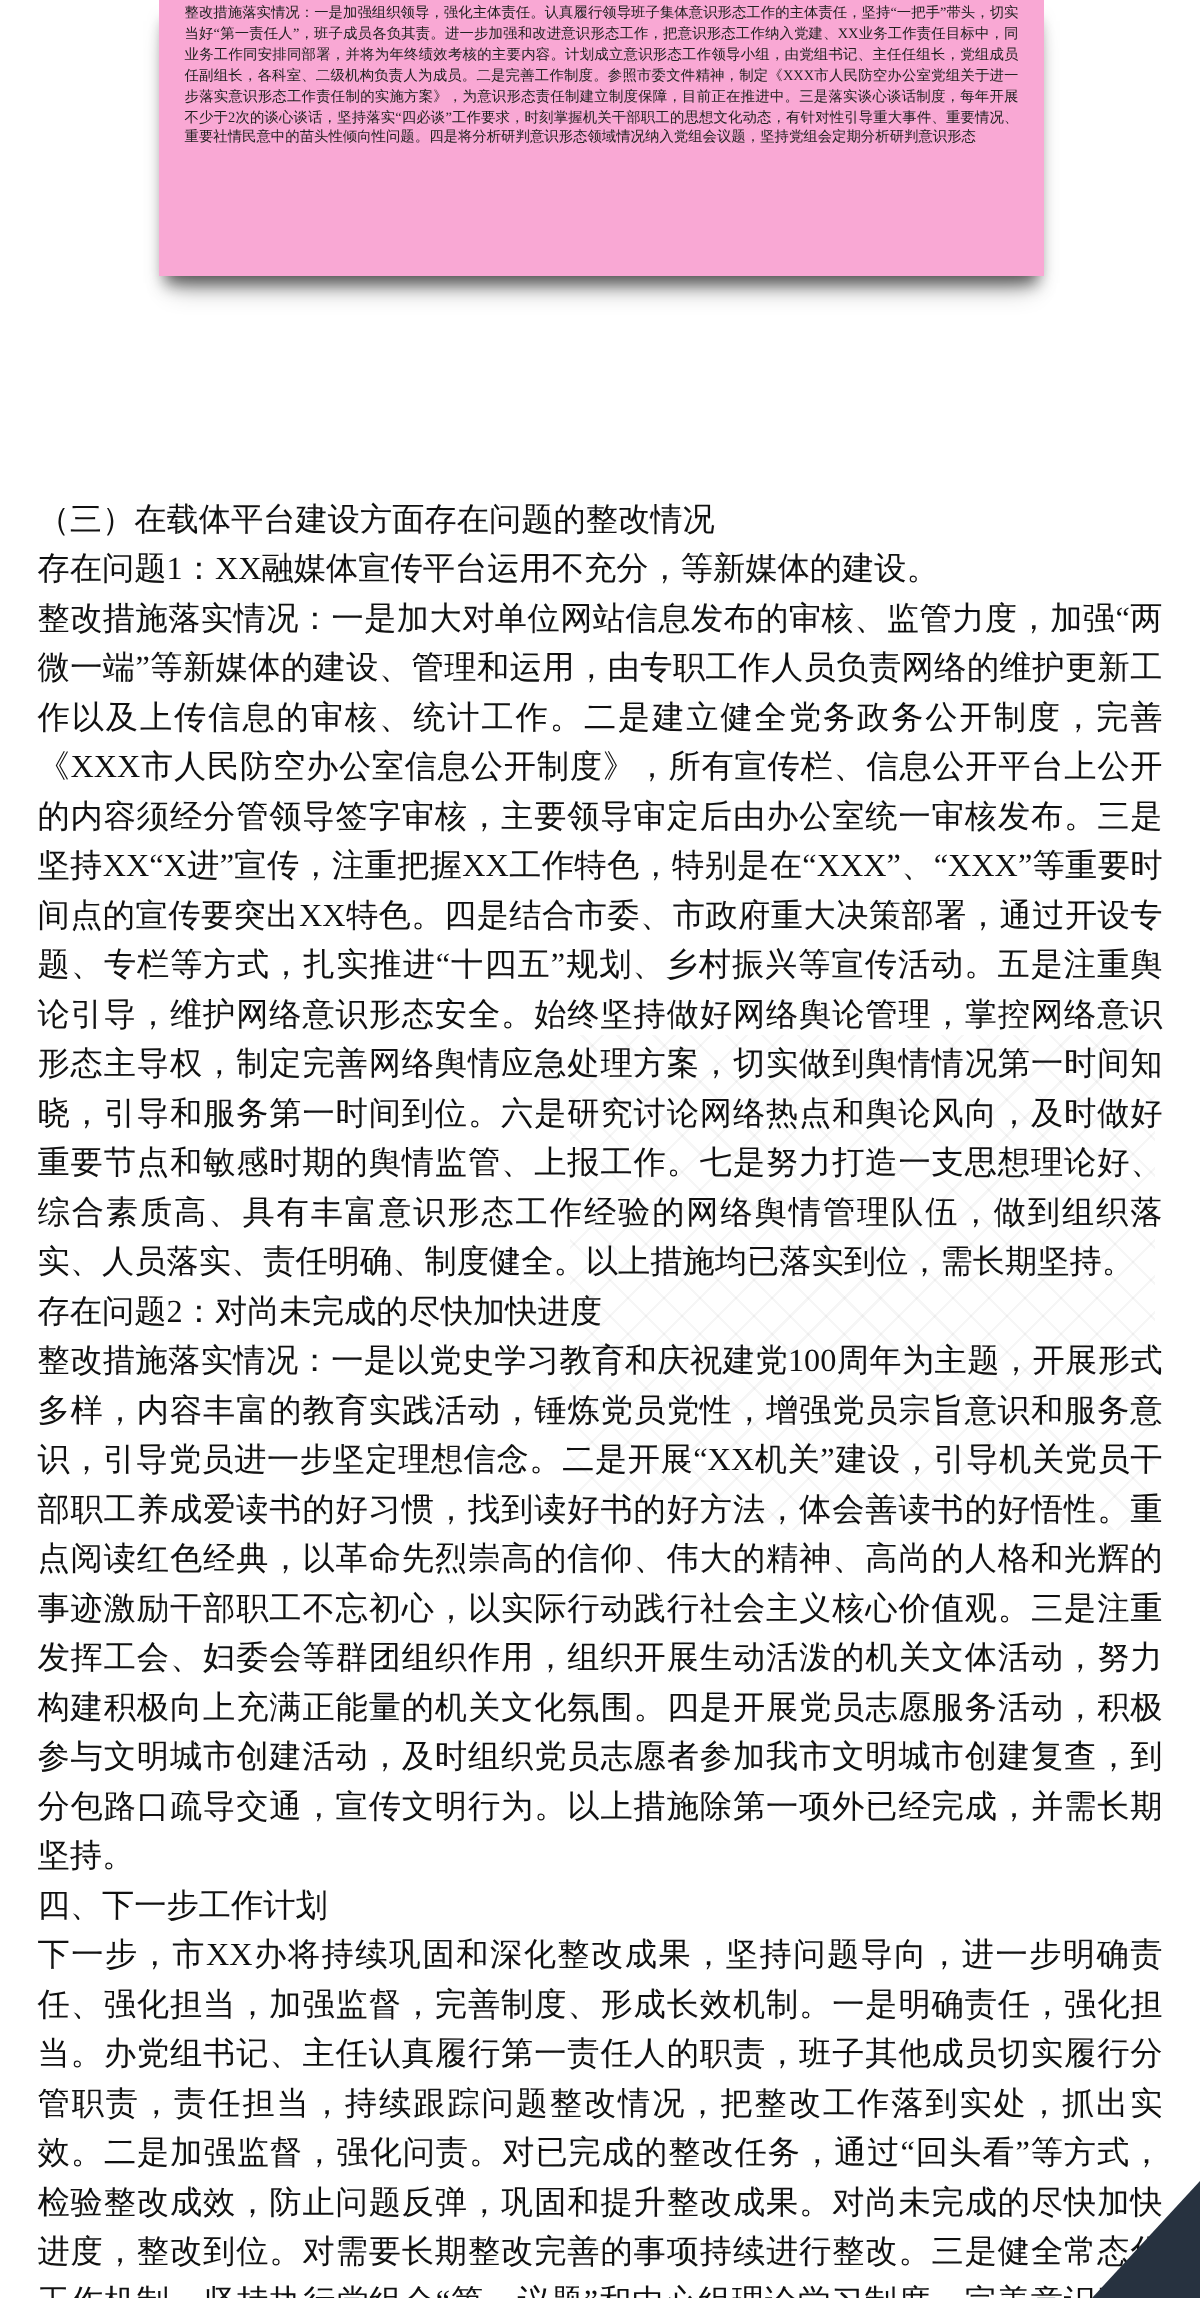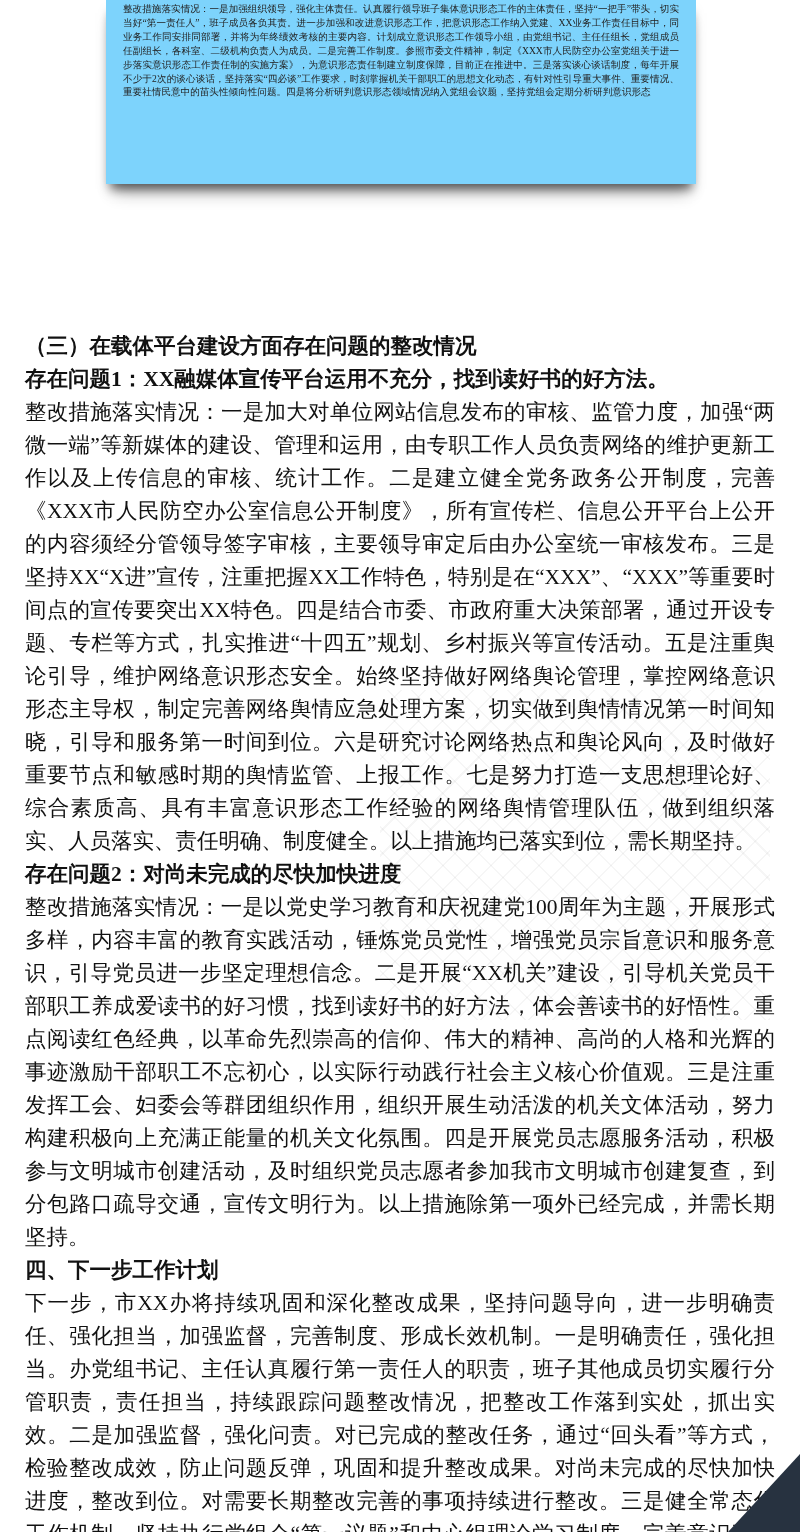--- a/index.html
+++ b/index.html
@@ -11,21 +11,21 @@
     color:#1a1a1a;
   }
   .page { position:absolute; inset:0; background:#ffffff; }
 
   
   .preview {
     position:absolute; left:106px; top:0;
     width:590px; height:184px;
     padding:2px 17px 6px 17px;
     overflow:hidden;
-    background:#7dd3fc;
+    background:#f9a8d4;
     box-shadow:0 9px 10px -4px rgba(0,0,0,0.55), 0 16px 16px -8px rgba(0,0,0,0.30);
   }
   .preview-text {
     font-size:9.6px;
     line-height:13.9px;
     text-align:justify;
     color:#222222;
   }
 
   
@@ -39,21 +39,21 @@
 
   
   .content {
     position:absolute; left:25px; top:330px; width:750px;
     font-size:21.5px;
     line-height:33px;
     text-align:justify;
     color:#111111;
   }
   .content p { margin:0; }
-  .content p.bold { font-weight:700; }
+  .content p.bold { font-weight:400; }
 
   
   .corner-fold {
     position:absolute; right:0; bottom:0;
     width:0; height:0;
     border-left:72px solid transparent;
     border-bottom:78px solid #273240;
   }
 </style>
 </head>
@@ -62,21 +62,21 @@
 <div class="page">
 
   <div class="preview">
     <p class="preview-text">整改措施落实情况：一是加强组织领导，强化主体责任。认真履行领导班子集体意识形态工作的主体责任，坚持“一把手”带头，切实当好“第一责任人”，班子成员各负其责。进一步加强和改进意识形态工作，把意识形态工作纳入党建、XX业务工作责任目标中，同业务工作同安排同部署，并将为年终绩效考核的主要内容。计划成立意识形态工作领导小组，由党组书记、主任任组长，党组成员任副组长，各科室、二级机构负责人为成员。二是完善工作制度。参照市委文件精神，制定《XXX市人民防空办公室党组关于进一步落实意识形态工作责任制的实施方案》，为意识形态责任制建立制度保障，目前正在推进中。三是落实谈心谈话制度，每年开展不少于2次的谈心谈话，坚持落实“四必谈”工作要求，时刻掌握机关干部职工的思想文化动态，有针对性引导重大事件、重要情况、重要社情民意中的苗头性倾向性问题。四是将分析研判意识形态领域情况纳入党组会议题，坚持党组会定期分析研判意识形态</p>
   </div>
 
   <div class="watermark"></div>
 
   <div class="content">
     <p class="bold">（三）在载体平台建设方面存在问题的整改情况</p>
-    <p class="bold">存在问题1：XX融媒体宣传平台运用不充分，找到读好书的好方法。</p>
+    <p class="bold">存在问题1：XX融媒体宣传平台运用不充分，等新媒体的建设。</p>
     <p class="body">整改措施落实情况：一是加大对单位网站信息发布的审核、监管力度，加强“两微一端”等新媒体的建设、管理和运用，由专职工作人员负责网络的维护更新工作以及上传信息的审核、统计工作。二是建立健全党务政务公开制度，完善《XXX市人民防空办公室信息公开制度》，所有宣传栏、信息公开平台上公开的内容须经分管领导签字审核，主要领导审定后由办公室统一审核发布。三是坚持XX“X进”宣传，注重把握XX工作特色，特别是在“XXX”、“XXX”等重要时间点的宣传要突出XX特色。四是结合市委、市政府重大决策部署，通过开设专题、专栏等方式，扎实推进“十四五”规划、乡村振兴等宣传活动。五是注重舆论引导，维护网络意识形态安全。始终坚持做好网络舆论管理，掌控网络意识形态主导权，制定完善网络舆情应急处理方案，切实做到舆情情况第一时间知晓，引导和服务第一时间到位。六是研究讨论网络热点和舆论风向，及时做好重要节点和敏感时期的舆情监管、上报工作。七是努力打造一支思想理论好、综合素质高、具有丰富意识形态工作经验的网络舆情管理队伍，做到组织落实、人员落实、责任明确、制度健全。以上措施均已落实到位，需长期坚持。</p>
     <p class="bold">存在问题2：对尚未完成的尽快加快进度</p>
     <p class="body">整改措施落实情况：一是以党史学习教育和庆祝建党100周年为主题，开展形式多样，内容丰富的教育实践活动，锤炼党员党性，增强党员宗旨意识和服务意识，引导党员进一步坚定理想信念。二是开展“XX机关”建设，引导机关党员干部职工养成爱读书的好习惯，找到读好书的好方法，体会善读书的好悟性。重点阅读红色经典，以革命先烈崇高的信仰、伟大的精神、高尚的人格和光辉的事迹激励干部职工不忘初心，以实际行动践行社会主义核心价值观。三是注重发挥工会、妇委会等群团组织作用，组织开展生动活泼的机关文体活动，努力构建积极向上充满正能量的机关文化氛围。四是开展党员志愿服务活动，积极参与文明城市创建活动，及时组织党员志愿者参加我市文明城市创建复查，到分包路口疏导交通，宣传文明行为。以上措施除第一项外已经完成，并需长期坚持。</p>
     <p class="bold">四、下一步工作计划</p>
     <p class="body">下一步，市XX办将持续巩固和深化整改成果，坚持问题导向，进一步明确责任、强化担当，加强监督，完善制度、形成长效机制。一是明确责任，强化担当。办党组书记、主任认真履行第一责任人的职责，班子其他成员切实履行分管职责，责任担当，持续跟踪问题整改情况，把整改工作落到实处，抓出实效。二是加强监督，强化问责。对已完成的整改任务，通过“回头看”等方式，检验整改成效，防止问题反弹，巩固和提升整改成果。对尚未完成的尽快加快进度，整改到位。对需要长期整改完善的事项持续进行整改。三是健全常态化工作机制，坚持执行党组会“第一议题”和中心组理论学习制度，完善意识形态阵地管理和意识形态防范化解方面相关工作制度，以完善的制度保障意识形态领域工作落细落实。</p>
   </div>
 
   <div class="corner-fold" style="border-bottom-color: rgb(39, 50, 64);"></div>
 
 </div>

